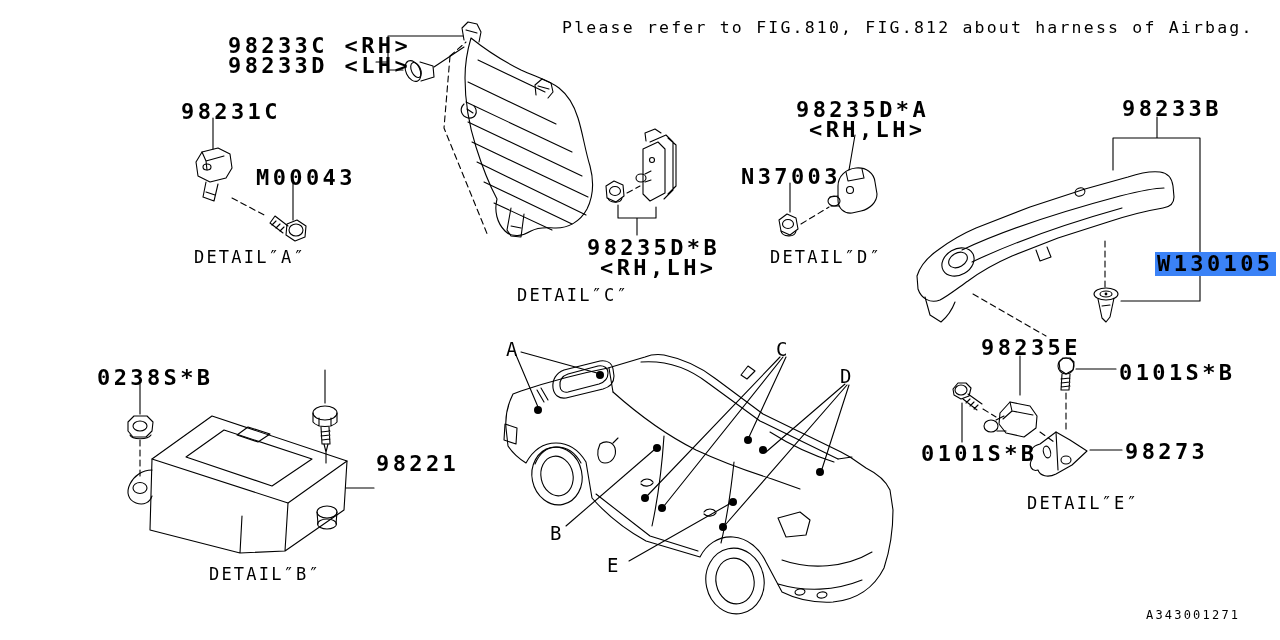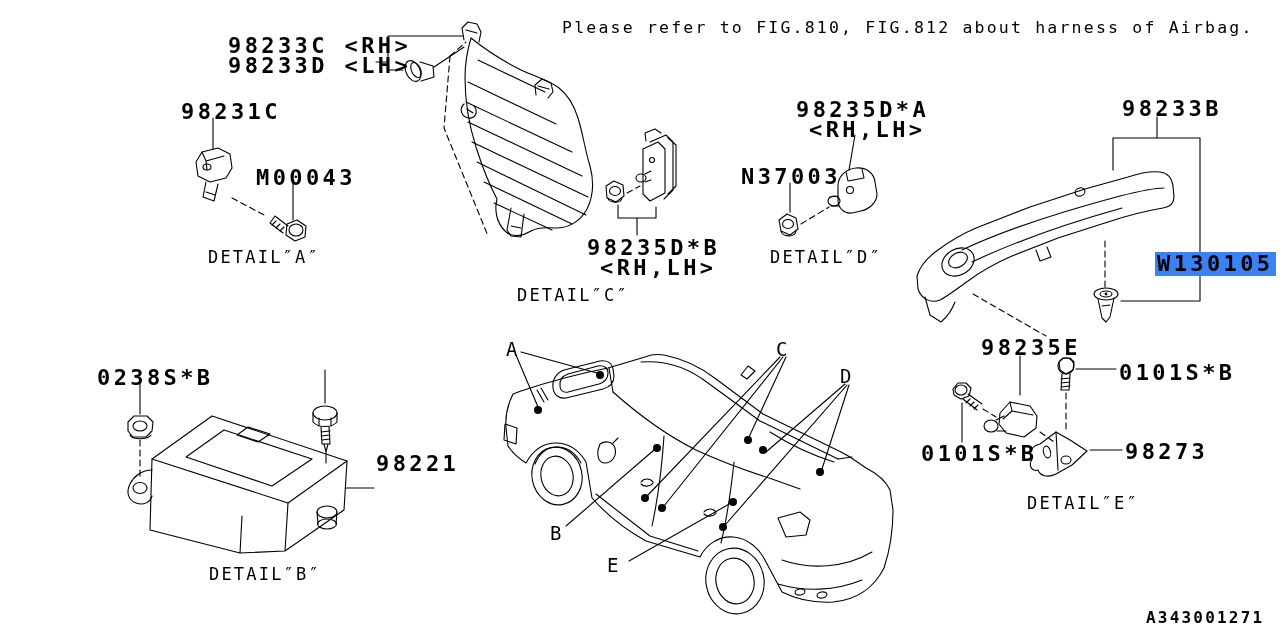--- a/index.html
+++ b/index.html
@@ -7,21 +7,21 @@
          font-family:"DejaVu Sans Mono","Liberation Mono",monospace;color:#000;text-align:right;}
   #art{position:absolute;left:0;top:0;}
   #art path,#art line,#art polyline,#art polygon,#art ellipse,#art circle,#art rect{
       fill:none;stroke:#000;stroke-width:1.1;stroke-linecap:round;stroke-linejoin:round;}
   #art .dash{stroke-dasharray:6 4;}
   #art .dot{fill:#000;stroke:none;}
   .lbl{position:absolute;white-space:pre;line-height:1.1;}
   .t-part{font-size:22px;letter-spacing:3.4px;font-weight:bold;}
   .t-detail{font-size:17px;letter-spacing:2.2px;}
   .t-header{font-size:16.5px;letter-spacing:2.2px;}
-  .t-id{font-size:16px;letter-spacing:2.2px;font-weight:bold;}
+  .t-id{font-size:12px;letter-spacing:2.2px;}
   .t-car{font-size:19px;letter-spacing:0;}
   .bg{background:#3b82f6;padding:0 2px;}
 </style>
 </head>
 <body>
 
 <div id="stage">
 
 <svg id="art" width="1280" height="640" viewBox="0 0 1280 640">
 
@@ -214,21 +214,21 @@
     <circle class="dot" cx="733" cy="502" r="4"></circle>
   </g>
 </svg>
 
   <div class="lbl t-header" style="left:562px;top:19px">Please refer to FIG.810, FIG.812 about harness of Airbag.</div>
 
   <div class="lbl t-part" style="left:228px;top:34px">98233C &lt;RH&gt;</div>
   <div class="lbl t-part" style="left:228px;top:54px">98233D &lt;LH&gt;</div>
   <div class="lbl t-part" style="left:181px;top:100px">98231C</div>
   <div class="lbl t-part" style="left:256px;top:166px">M00043</div>
-  <div class="lbl t-detail" style="left:208px;top:248px">DETAIL″A″</div>
+  <div class="lbl t-detail" style="left:194px;top:248px">DETAIL″A″</div>
 
   <div class="lbl t-part" style="left:587px;top:236px">98235D*B</div>
   <div class="lbl t-part" style="left:600px;top:256px">&lt;RH,LH&gt;</div>
   <div class="lbl t-detail" style="left:517px;top:286px">DETAIL″C″</div>
 
   <div class="lbl t-part" style="left:796px;top:98px">98235D*A</div>
   <div class="lbl t-part" style="left:809px;top:118px">&lt;RH,LH&gt;</div>
   <div class="lbl t-part" style="left:741px;top:165px">N37003</div>
   <div class="lbl t-detail" style="left:770px;top:248px">DETAIL″D″</div>
 

